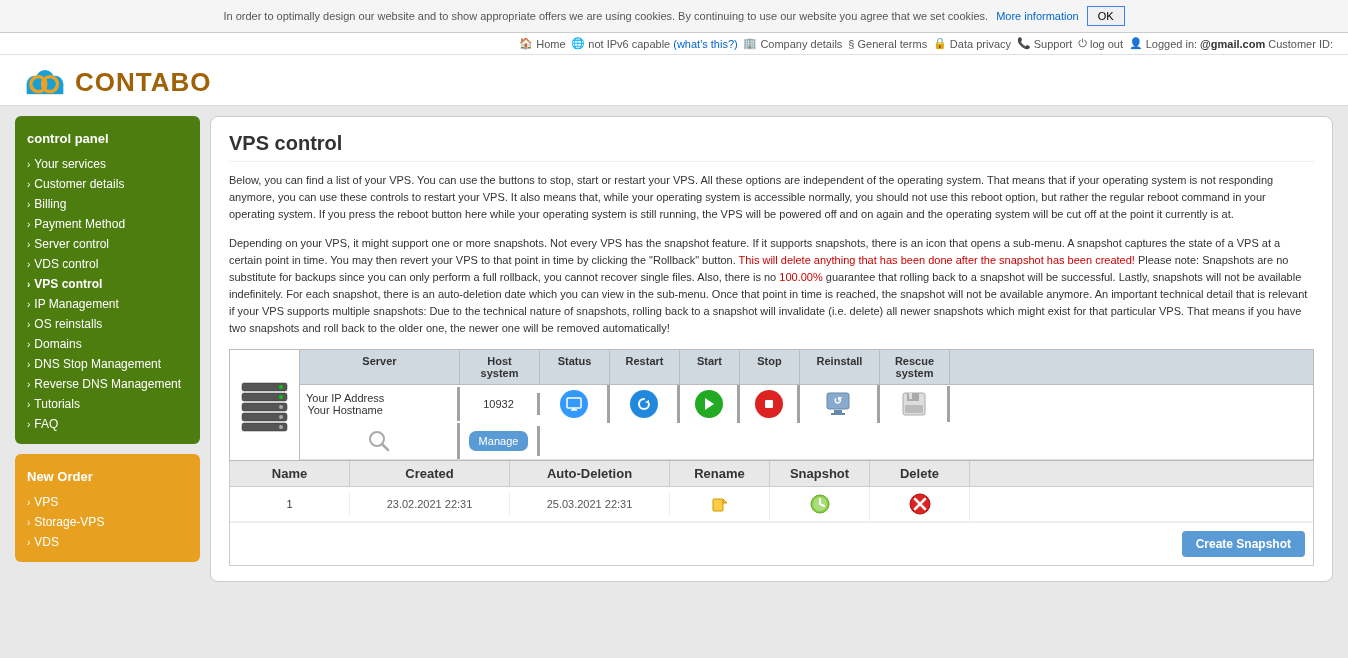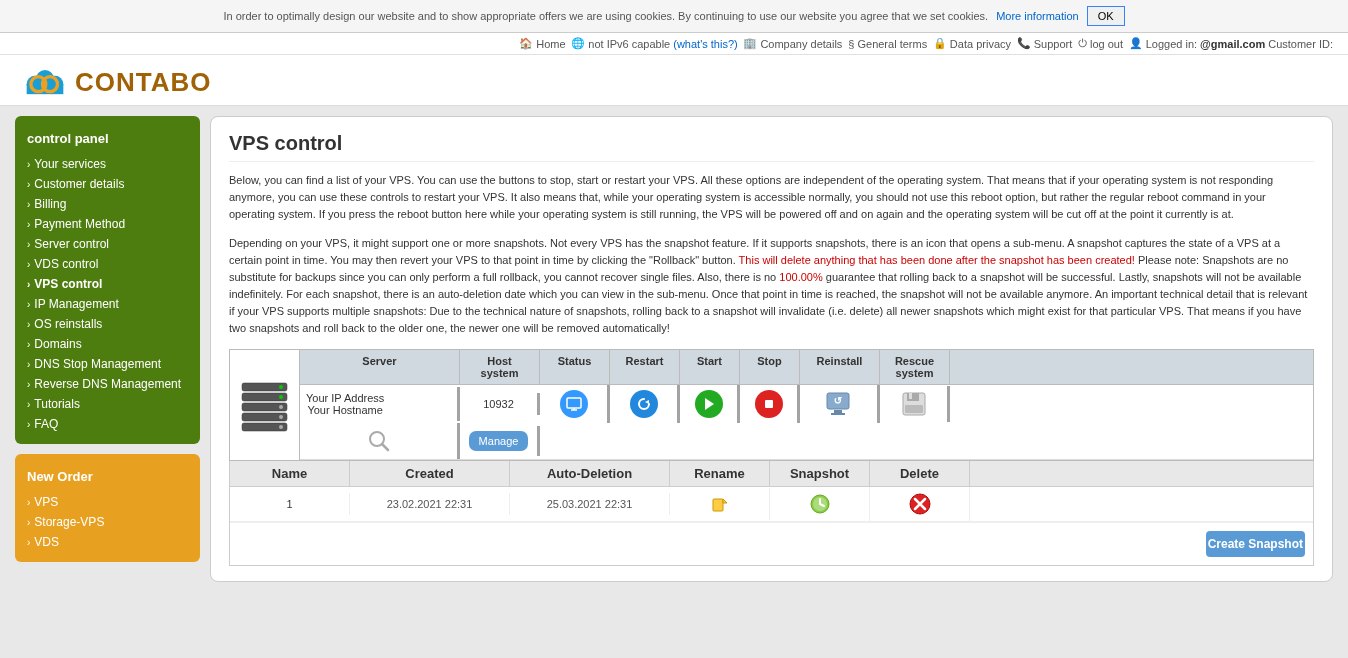--- a/index.html
+++ b/index.html
@@ -196,21 +196,21 @@
       background: #fff;
       padding: 8px;
       display: flex;
       justify-content: flex-end;
       border-top: 1px solid #eee;
     }
     .create-snapshot-btn {
       background: #5b9bd5;
       color: #fff;
       border: none;
-      padding: 6px 2px;
+      padding: 6px 14px;
       border-radius: 4px;
       cursor: pointer;
       font-size: 12px;
       font-weight: bold;
     }
     .cloud-svg { width: 50px; height: 35px; }
 
     .top-nav-wrapper {
       display: flex;
       justify-content: flex-end;

